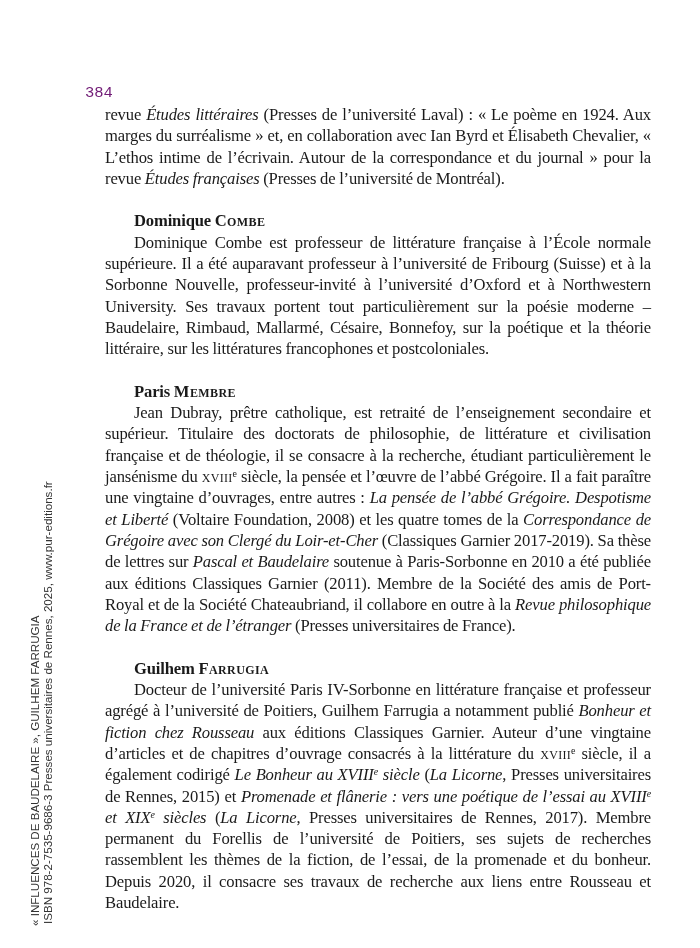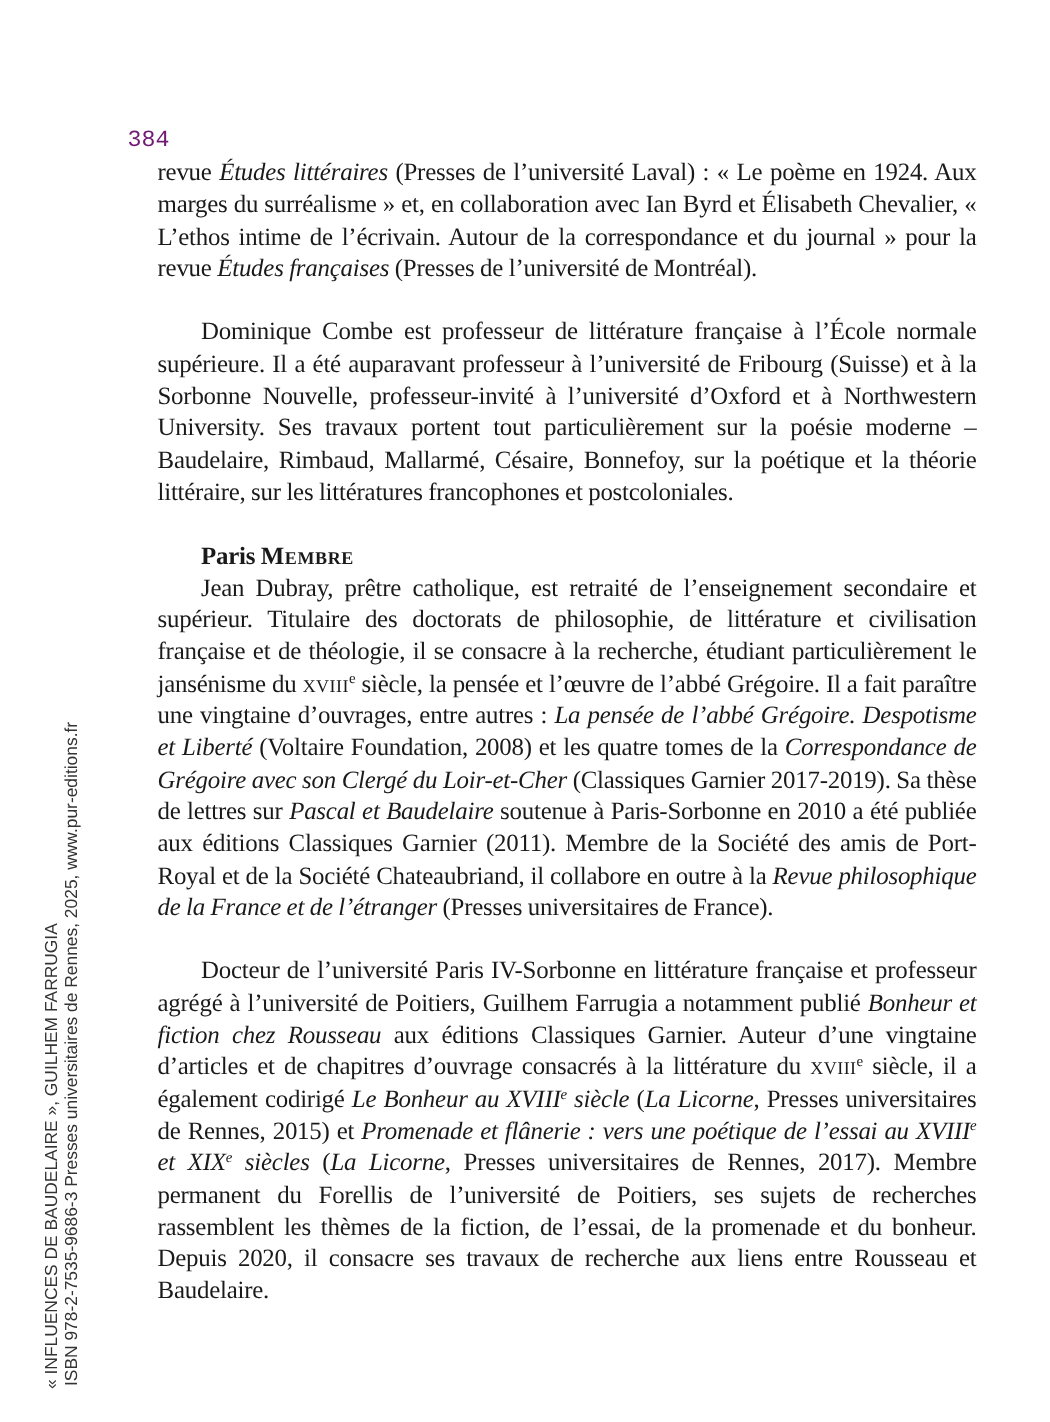--- a/index.html
+++ b/index.html
@@ -78,28 +78,36 @@
 <div class="page">
 
   <div class="running-head">
     <span class="page-number">384</span>
   </div>
 
   <div class="text-block">
     <p><span>revue </span><em>Études littéraires</em><span> (Presses de l’université Laval) : « Le poème en 1924. Aux marges du surréalisme » et, en collaboration avec Ian Byrd et Élisabeth Chevalier, « L’ethos intime de l’écrivain. Autour de la correspondance et du journal » pour la revue </span><em>Études françaises</em><span> (Presses de l’université de Montréal).</span></p>
 
     <div class="gap"></div>
+    <p class="heading">
+      <span>Dominique</span>
+      <span class="sc">Combe</span>
+    </p>
     <p class="para"><span>Dominique Combe est professeur de littérature française à l’École normale supérieure. Il a été auparavant professeur à l’université de Fribourg (Suisse) et à la Sorbonne Nouvelle, professeur-invité à l’université d’Oxford et à Northwestern University. Ses travaux portent tout particulièrement sur la poésie moderne – Baudelaire, Rimbaud, Mallarmé, Césaire, Bonnefoy, sur la poétique et la théorie littéraire, sur les littératures francophones et postcoloniales.</span></p>
 
     <div class="gap"></div>
     <p class="heading">
       <span>Paris</span>
       <span class="sc">Membre</span>
     </p>
     <p class="para"><span>Jean Dubray, prêtre catholique, est retraité de l’enseignement secondaire et supérieur. Titulaire des doctorats de philosophie, de littérature et civilisation française et de théologie, il se consacre à la recherche, étudiant particulièrement le jansénisme du </span><span class="smallcaps">xviii</span><sup>e</sup><span> siècle, la pensée et l’œuvre de l’abbé Grégoire. Il a fait paraître une vingtaine d’ouvrages, entre autres : </span><em>La pensée de l’abbé Grégoire. Despotisme et Liberté</em><span> (Voltaire Foundation, 2008) et les quatre tomes de la </span><em>Correspondance de Grégoire avec son Clergé du Loir-et-Cher</em><span> (Classiques Garnier 2017-2019). Sa thèse de lettres sur </span><em>Pascal et Baudelaire</em><span> soutenue à Paris-Sorbonne en 2010 a été publiée aux éditions Classiques Garnier (2011). Membre de la Société des amis de Port-Royal et de la Société Chateaubriand, il collabore en outre à la </span><em>Revue philosophique de la France et de l’étranger</em><span> (Presses universitaires de France).</span></p>
 
     <div class="gap"></div>
+    <p class="heading">
+      <span>Guilhem</span>
+      <span class="sc">Farrugia</span>
+    </p>
     <p class="para"><span>Docteur de l’université Paris IV-Sorbonne en littérature française et professeur agrégé à l’université de Poitiers, Guilhem Farrugia a notamment publié </span><em>Bonheur et fiction chez Rousseau</em><span> aux éditions Classiques Garnier. Auteur d’une vingtaine d’articles et de chapitres d’ouvrage consacrés à la littérature du </span><span class="smallcaps">xviii</span><sup>e</sup><span> siècle, il a également codirigé </span><em>Le Bonheur au XVIII</em><sup style="font-style: italic;">e</sup><em> siècle</em><span> (</span><em>La Licorne</em><span>, Presses universitaires de Rennes, 2015) et </span><em>Promenade et flânerie : vers une poétique de l’essai au XVIII</em><sup style="font-style: italic;">e</sup><em> et XIX</em><sup style="font-style: italic;">e</sup><em> siècles</em><span> (</span><em>La Licorne</em><span>, Presses universitaires de Rennes, 2017). Membre perma­nent du Forellis de l’université de Poitiers, ses sujets de recherches rassemblent les thèmes de la fiction, de l’essai, de la promenade et du bonheur. Depuis 2020, il consacre ses travaux de recherche aux liens entre Rousseau et Baudelaire.</span></p>
   </div>
 
   <div class="watermark wm1">« INFLUENCES DE BAUDELAIRE », GUILHEM FARRUGIA</div>
   <div class="watermark wm2">ISBN 978-2-7535-9686-3 Presses universitaires de Rennes, 2025, www.pur-editions.fr</div>
 </div>
 
 </body></html>

